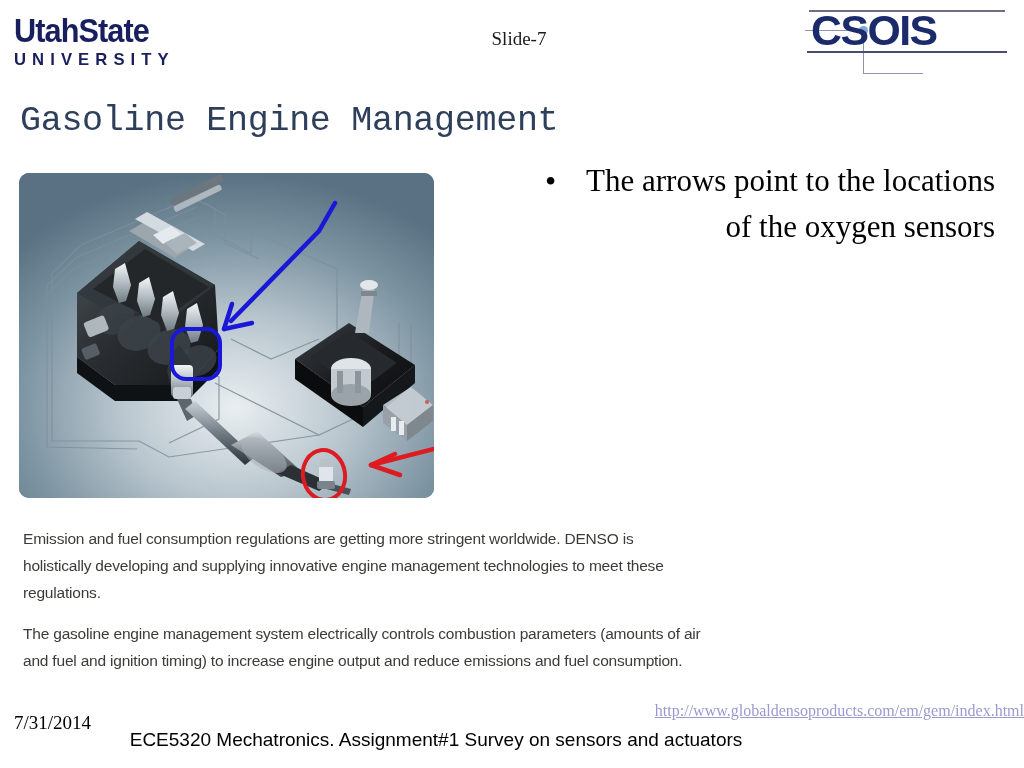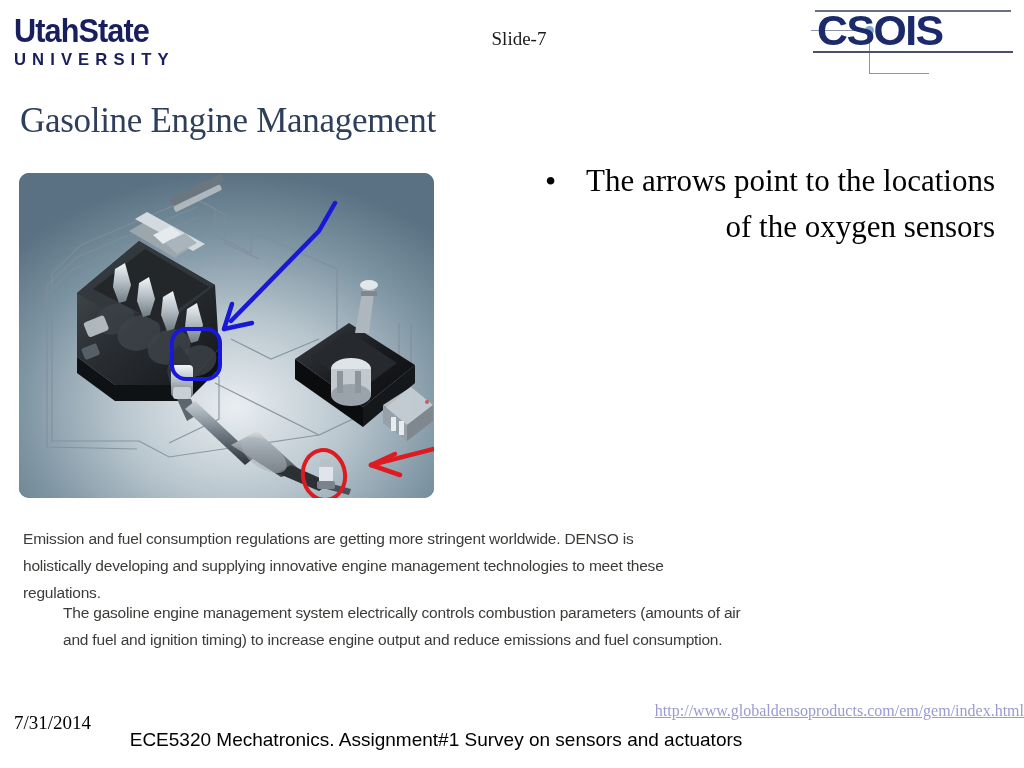--- a/index.html
+++ b/index.html
@@ -53,21 +53,21 @@
     top: 28px;
     width: 1024px;
     text-align: center;
     font-family: "Liberation Serif", serif;
     font-size: 19px;
     color: #1a1a1a;
   }
 
   #csois-logo {
     position: absolute;
-    right: 10px;
+    right: 16px;
     top: 6px;
     width: 205px;
     height: 72px;
   }
   #csois-rule-top {
     position: absolute;
     left: 6px; top: 4px;
     width: 196px; height: 2px;
     background: #6b6f86;
   }
@@ -127,21 +127,21 @@
     left: 60px; top: 67px;
     width: 60px; height: 1px;
     background: #8d93ad;
   }
 
   
   #slide-title {
     position: absolute;
     left: 20px;
     top: 101px;
-    font-family: Liberation Serif, serif;
+    font-family: Liberation Mono, monospace;
     font-size: 35px;
     color: #2e3f5b;
     letter-spacing: -0.3px;
     white-space: nowrap;
   }
 
   
   #bullet-block {
     position: absolute;
     left: 545px;
@@ -183,21 +183,21 @@
   
   .caption-para {
     position: absolute;
     font-family: "Liberation Sans", sans-serif;
     font-size: 15.5px;
     line-height: 27px;
     color: #3b3b38;
     letter-spacing: -0.2px;
   }
   #caption-1 { left: 23px; top: 525px; width: 660px; }
-  #caption-2 { left: 23px; top: 599px; width: 690px; margin-left: 40px; }
+  #caption-2 { left: 23px; top: 620px; width: 690px; }
 
   
   #footer-url {
     position: absolute;
     left: 0;
     top: 702px;
     width: 1024px;
     text-align: right;
     font-family: "Liberation Serif", serif;
     font-size: 16px;

